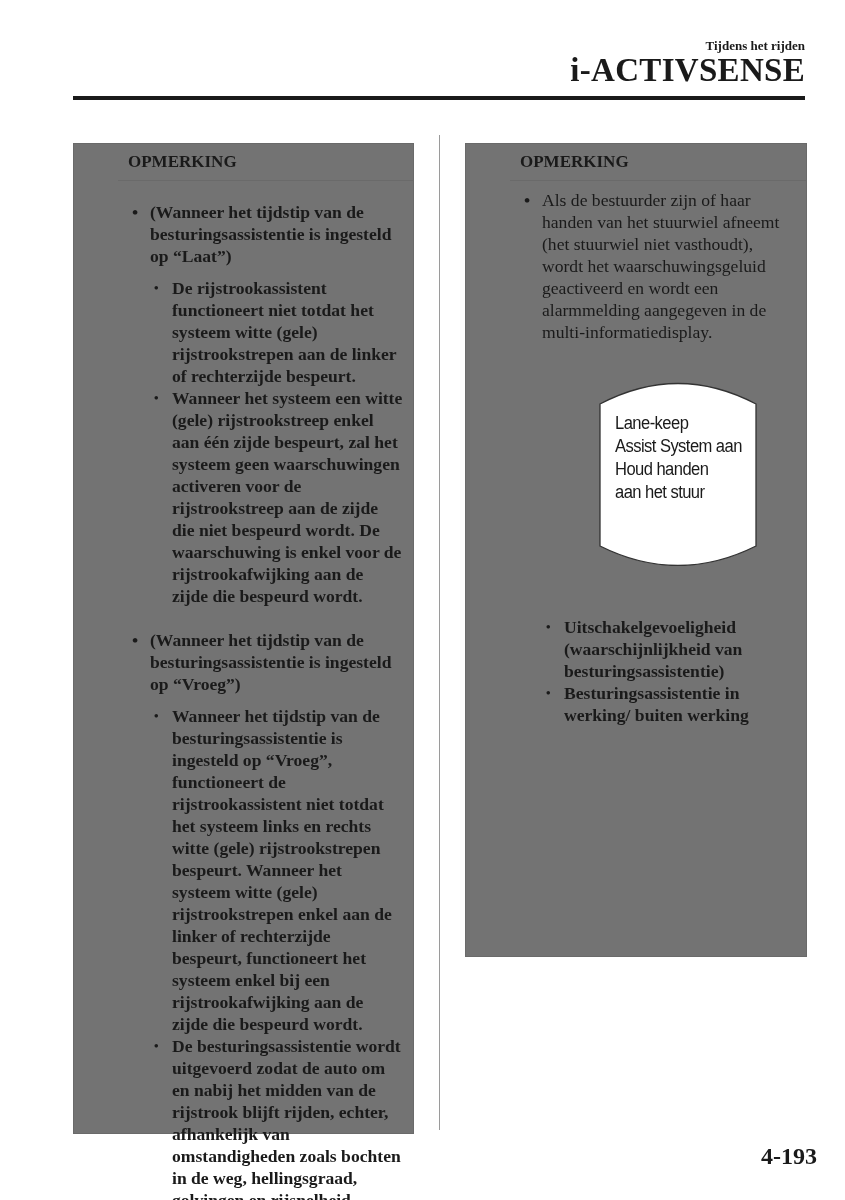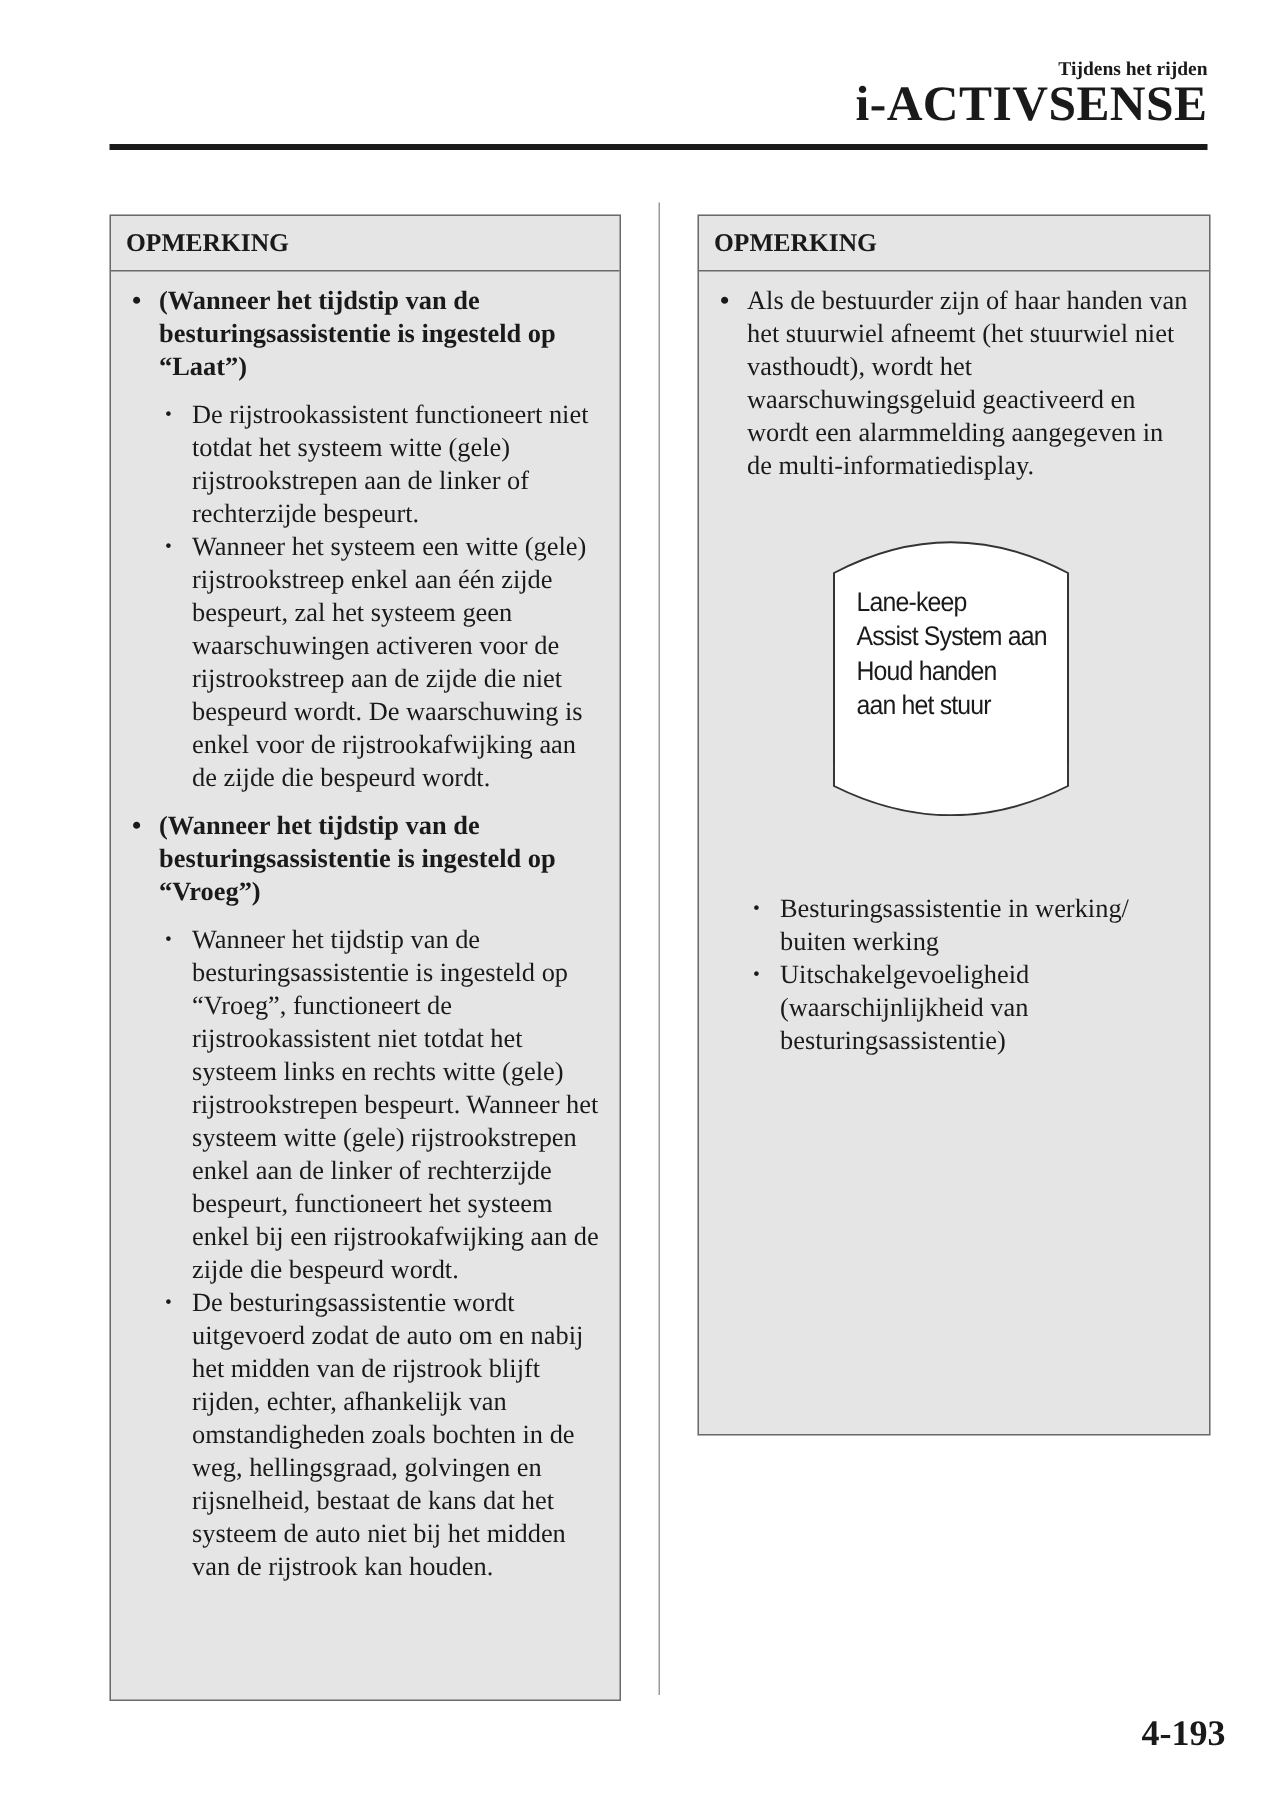--- a/index.html
+++ b/index.html
@@ -15,35 +15,35 @@
       position: absolute; right: 40px; top: 52px;
       font-size: 33px; font-weight: bold; letter-spacing: 0.3px; line-height: 36px;
     }
     .header-rule {
       position: absolute; left: 73px; width: 732px; top: 96px; height: 4px; background: #1a1a1a;
     }
     .col-divider {
       position: absolute; left: 439px; top: 135px; width: 1px; height: 995px; background: #9a9a9a;
     }
     .note-box {
-      position: absolute; border: 1.5px solid #6a6a6a; box-sizing: border-box; background: #e5e5e5;
+      position: absolute; border: 1.5px solid #6a6a6a; box-sizing: border-box; background: #737373; padding-left: 44px;
     }
     .note-box.left { left: 73px; top: 143px; width: 341px; height: 991px; }
     .note-box.right { left: 465px; top: 143px; width: 342px; height: 814px; }
     .note-head {
       height: 37px; border-bottom: 1.5px solid #6a6a6a; box-sizing: border-box;
       padding: 8px 0 0 10px; font-size: 17px; font-weight: bold;
     }
     .note-body { padding: 8px 10px 0 10px; font-size: 17.6px; line-height: 22px; }
     .bullet { position: relative; padding-left: 22px; }
     .bullet::before {
       content: "\2022"; position: absolute; left: 4px; top: 0; font-weight: bold;
     }
-    .bullet.bold { font-weight: bold; }
-    .sub { position: relative; padding-left: 44px; }
+    .bullet.bold { font-weight: bold; margin-top: 12px; }
+    .sub { position: relative; padding-left: 44px; font-weight: bold; }
     .sub::before {
       content: "\2022"; position: absolute; left: 26px; top: 0; font-size: 13px;
     }
     .gap-sm { height: 10px; }
     .gap-md { height: 12px; }
     .display-wrap {
       position: relative; width: 160px; height: 185px; margin: 38px 0 0 78px; text-decoration: underline;
     }
     .display-wrap svg { position: absolute; left: 0; top: 0; }
     .display-text {
@@ -92,18 +92,18 @@
         <div>Lane-keep</div>
         <div>Assist System aan</div>
         <div>Houd handen</div>
         <div>aan het stuur</div>
       </div>
     </div>
 
     <div style="height:28px"></div>
     <div class="gap-md"></div>
     <div class="gap-sm"></div>
+    <div class="sub">Uitschakelgevoeligheid (waarschijnlijkheid van besturingsassistentie)</div>
     <div class="sub">Besturingsassistentie in werking/ buiten werking</div>
-    <div class="sub">Uitschakelgevoeligheid (waarschijnlijkheid van besturingsassistentie)</div>
   </div>
 </div>
 
 <div class="page-number">4-193</div>
 
 </body></html>

